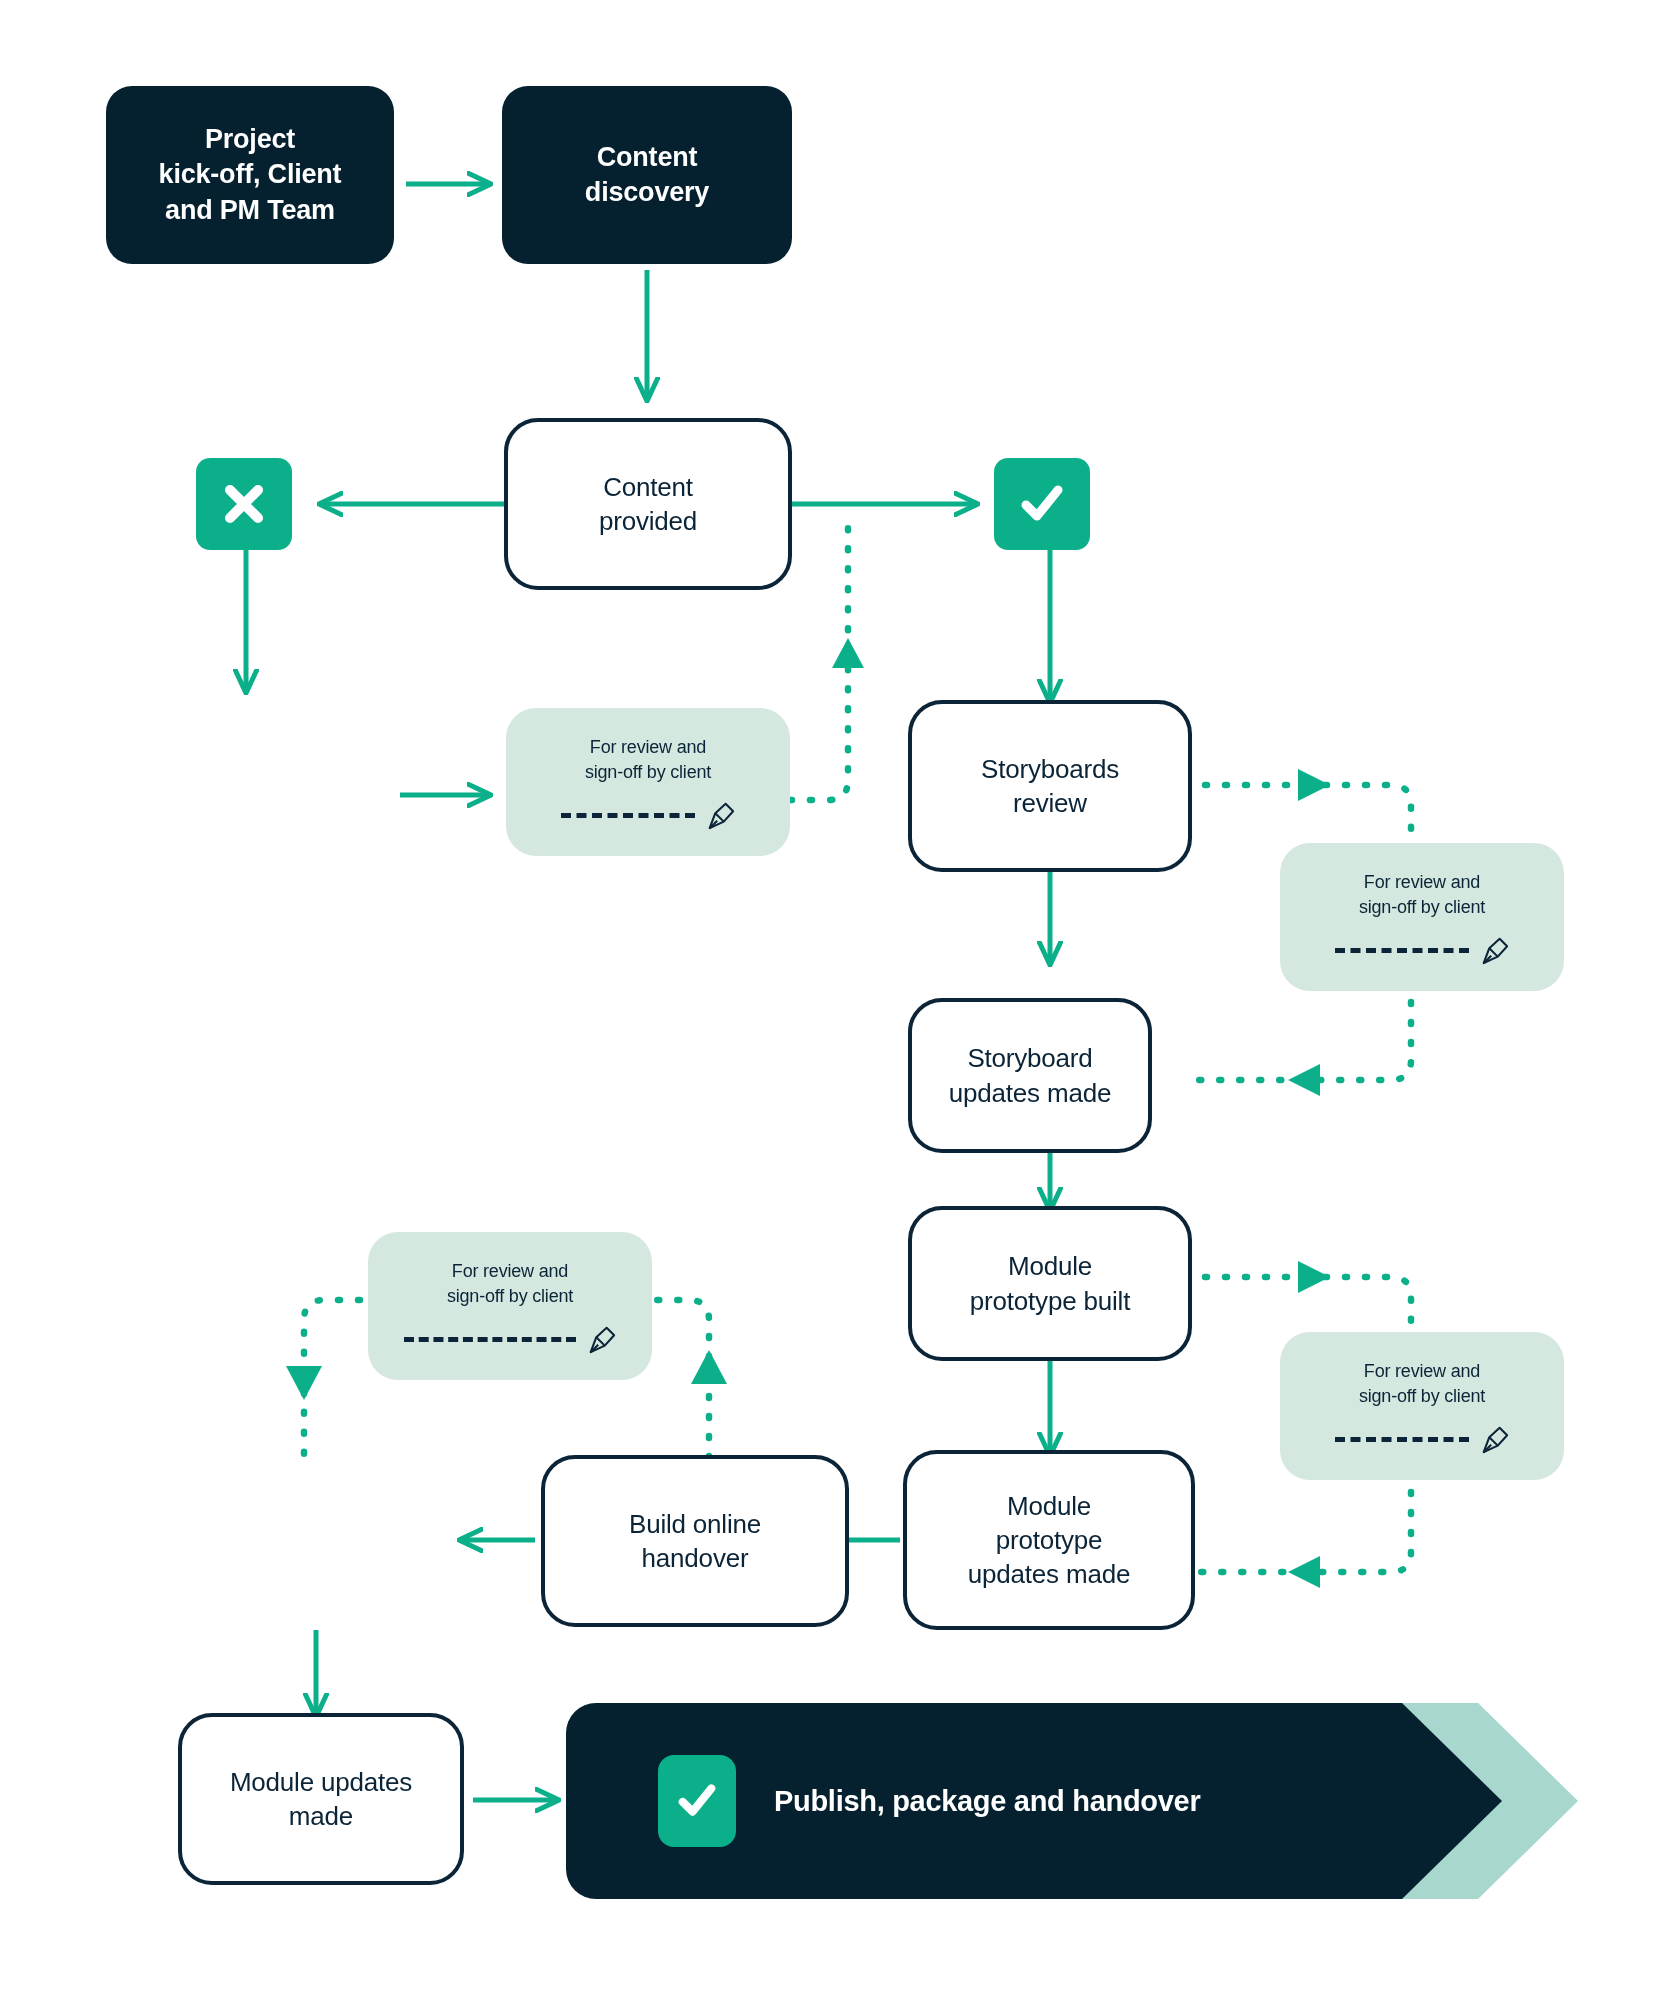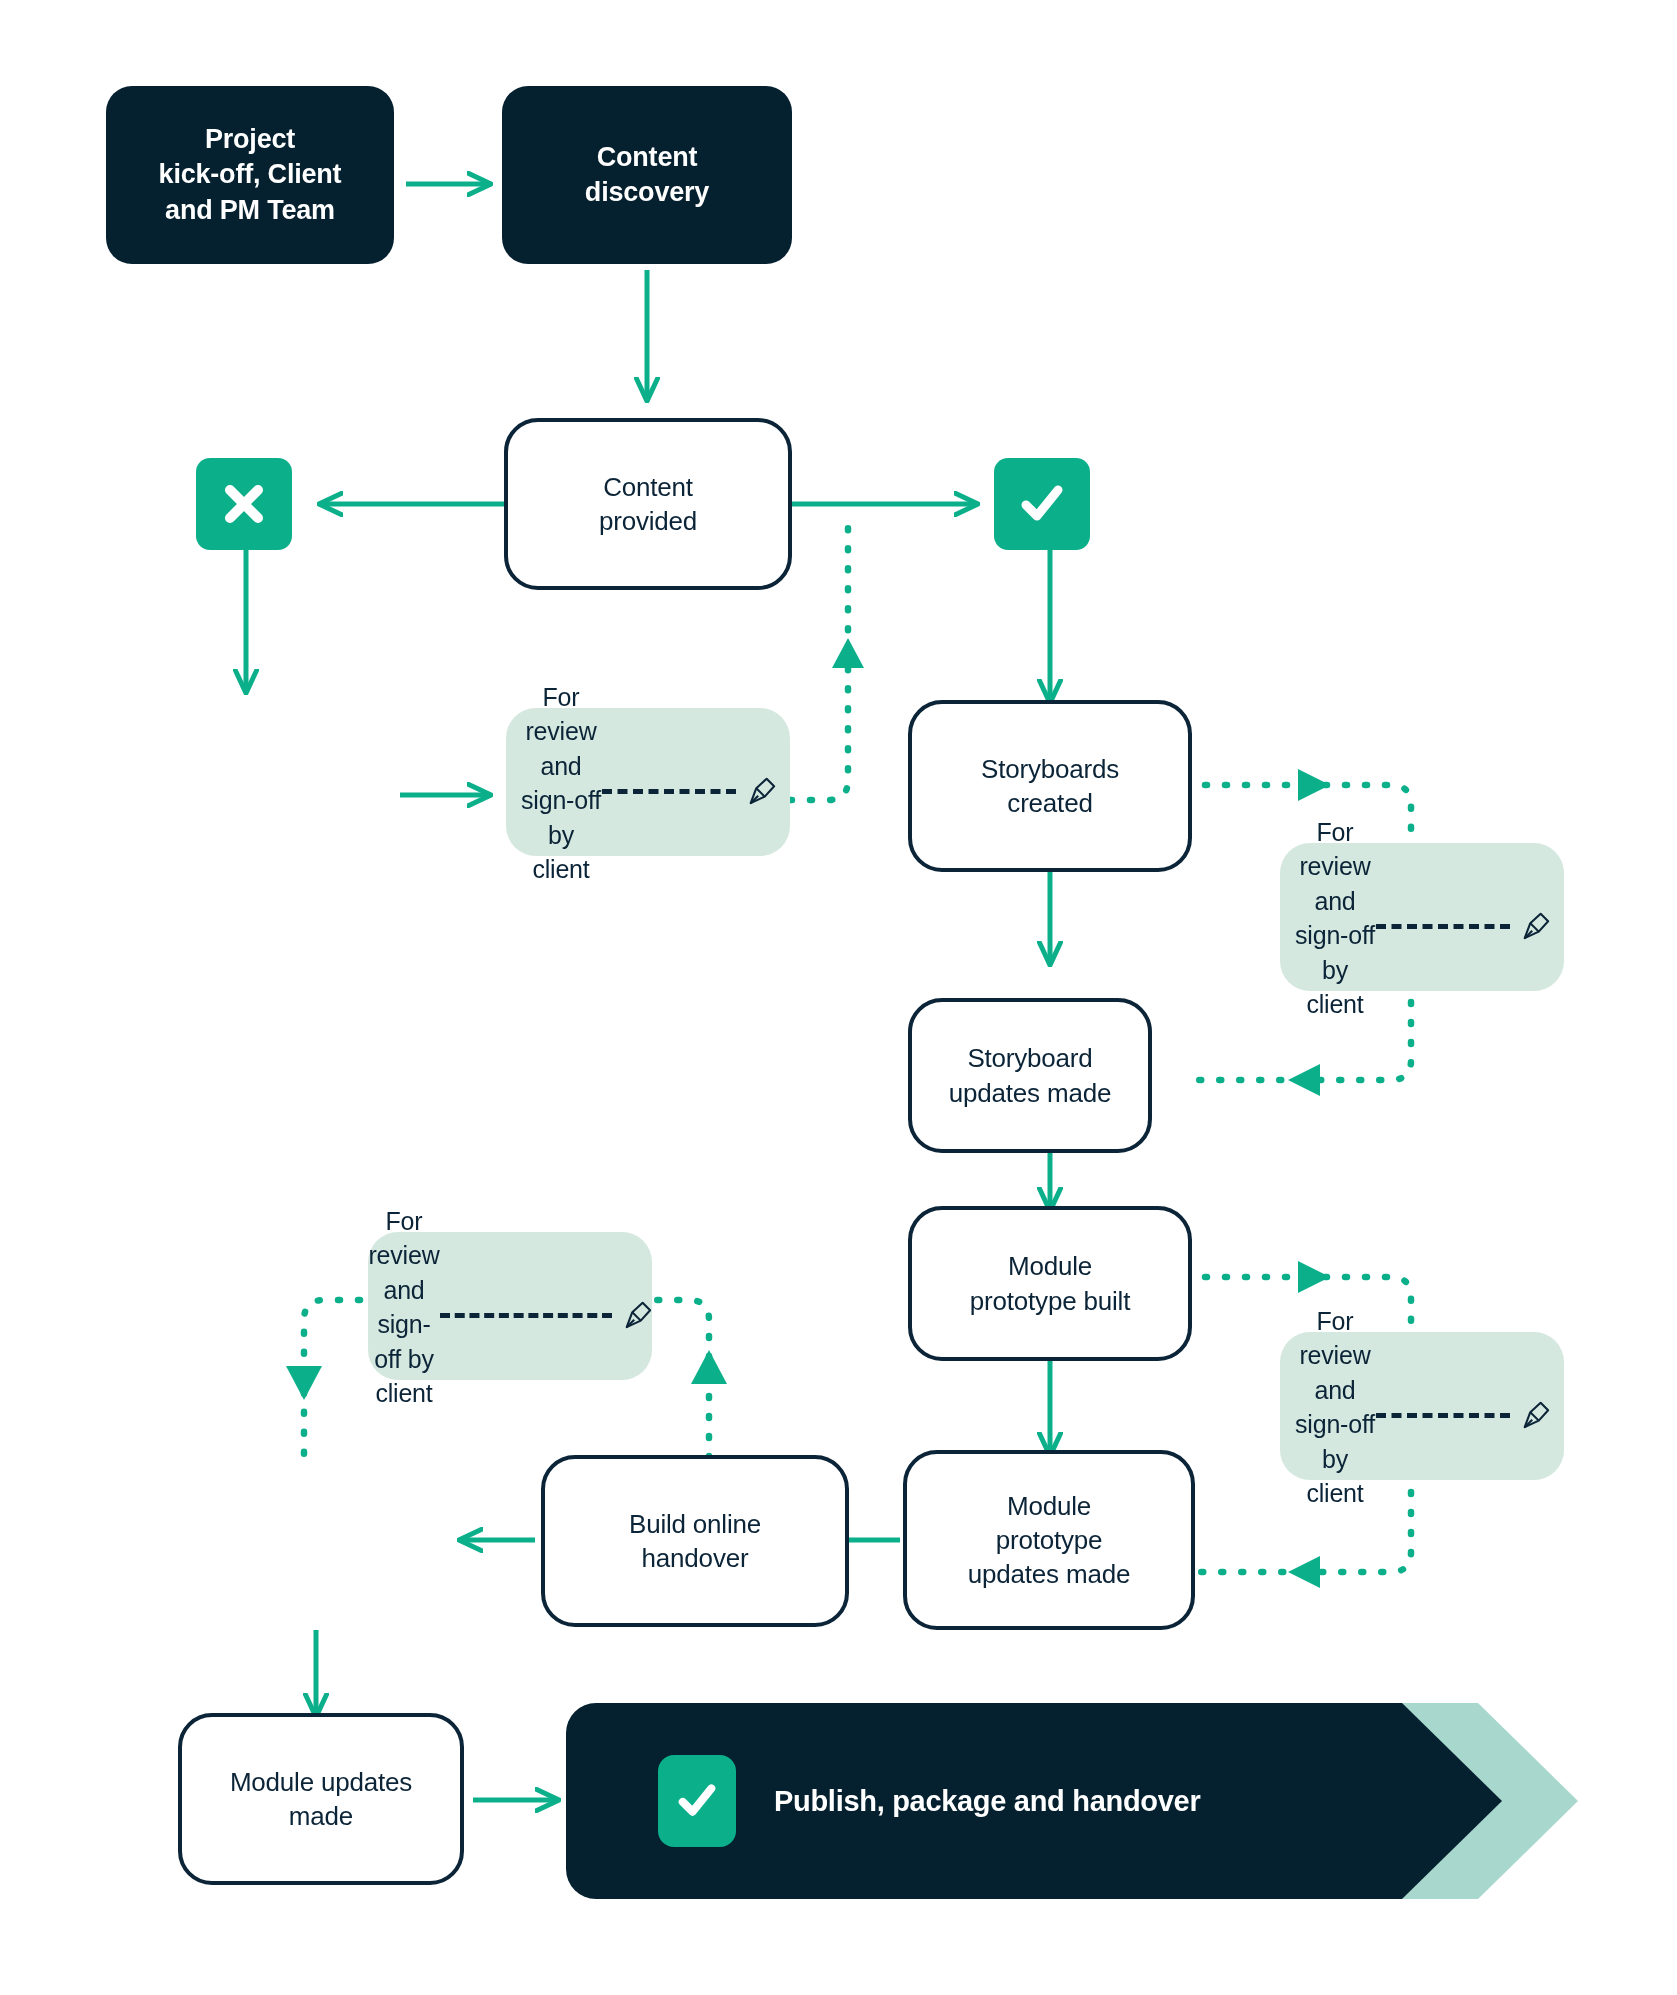--- a/index.html
+++ b/index.html
@@ -51,23 +51,24 @@
     color: #0B2437;
     border-radius: 34px;
     font-size: 26px;
     line-height: 1.32;
     letter-spacing: -0.2px;
   }
   .node-signoff {
     background: #D5E8E0;
     color: #0B2437;
     border-radius: 30px;
-    font-size: 25px;
+    font-size: 18px;
     line-height: 1.38;
     letter-spacing: -0.2px;
+    flex-direction: column;
     padding: 18px 14px 16px;
   }
   .signoff-text {
     display: block;
   }
   .signoff-sig {
     display: flex;
     align-items: center;
     justify-content: center;
     gap: 10px;
@@ -261,21 +262,21 @@
         <path d="M5 29 L11 13 L22 3 L30 11 L20 22 Z" fill="none" stroke="#0B2437" stroke-width="2.2" stroke-linejoin="round"></path>
         <path d="M11 13 L20 22" fill="none" stroke="#0B2437" stroke-width="2.2"></path>
         <path d="M5 29 L13 21" fill="none" stroke="#0B2437" stroke-width="2.2"></path>
       </svg>
     </div>
   </div>
 
   <div class="node node-outline" style="left:908px; top:700px; width:284px; height:172px;">
     <div>
       <span>Storyboards</span><br>
-      <span>created</span>
+      <span>review</span>
     </div>
   </div>
 
   <div class="node node-signoff" style="left:1280px; top:843px; width:284px; height:148px;">
     <div class="signoff-text">
       <span>For review and</span><br>
       <span>sign-off by client</span>
     </div>
     <div class="signoff-sig">
       <span class="sig-line short"></span>

